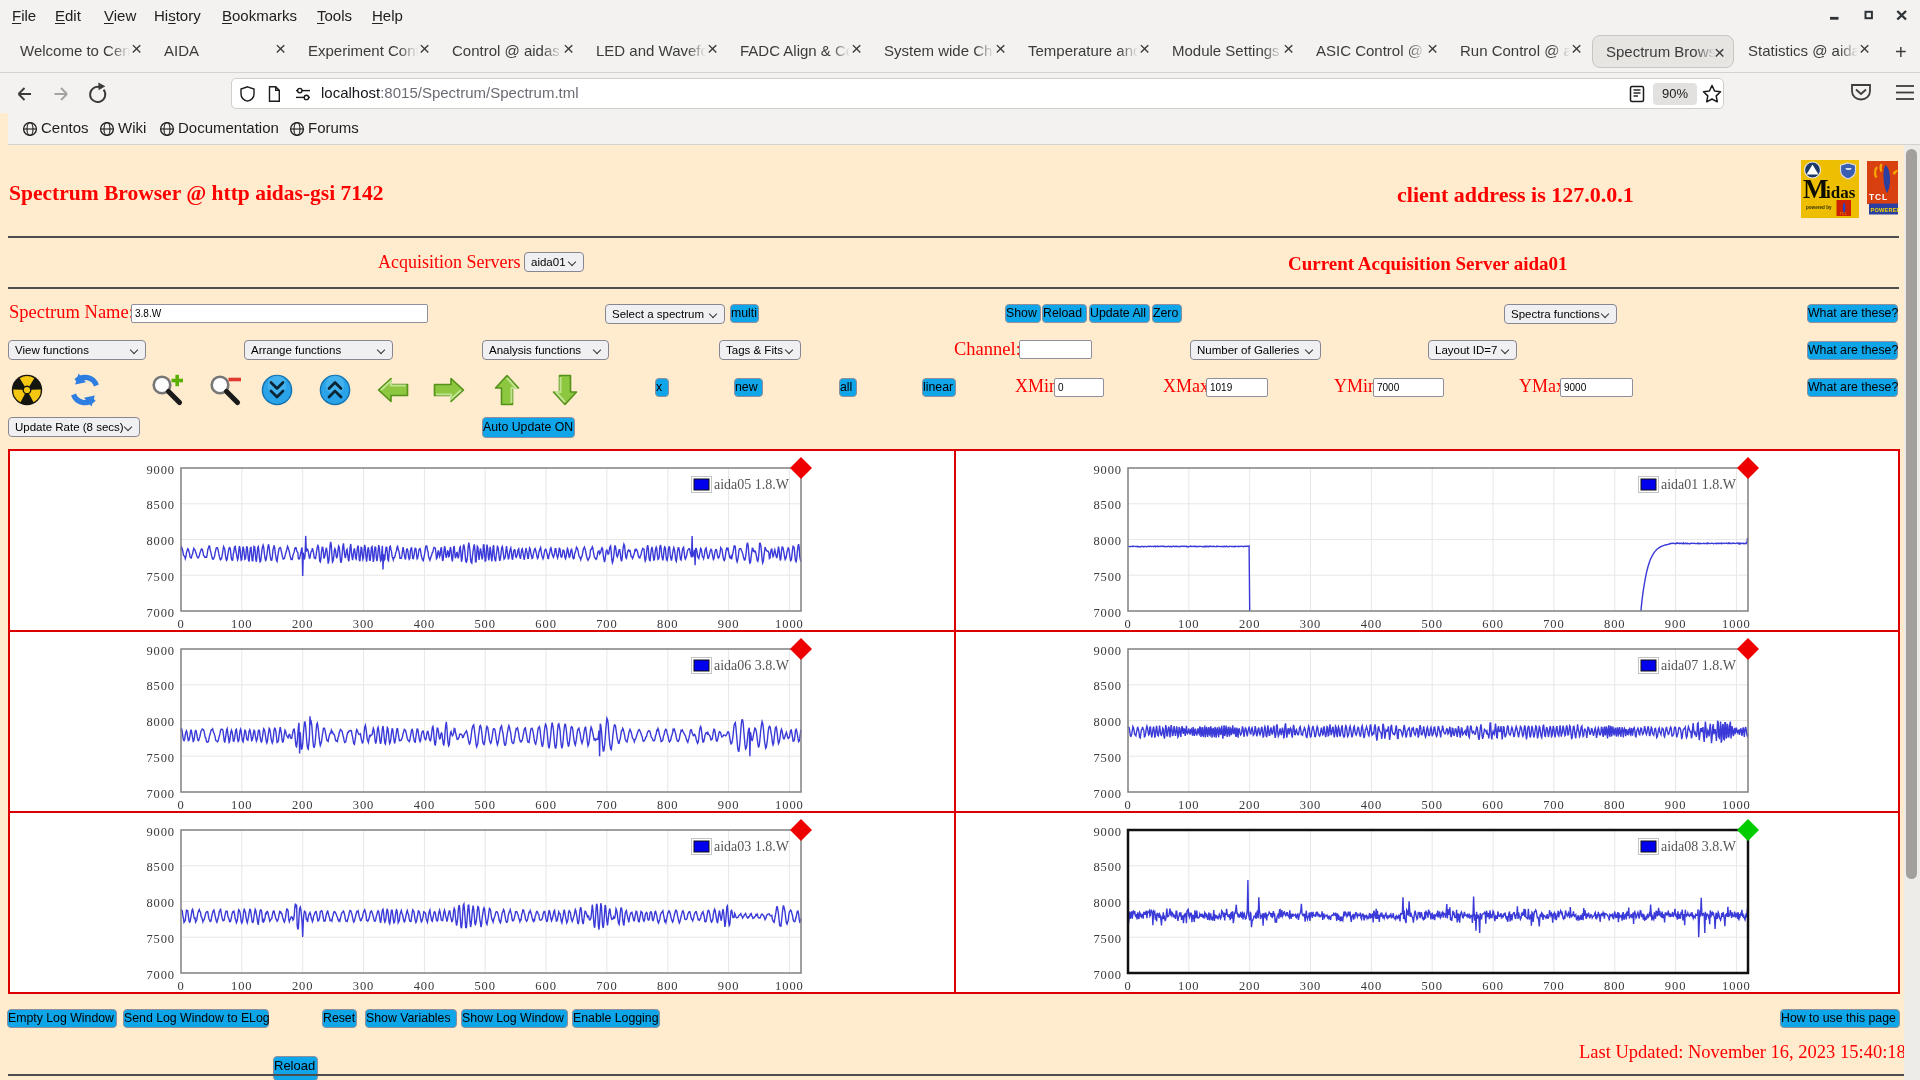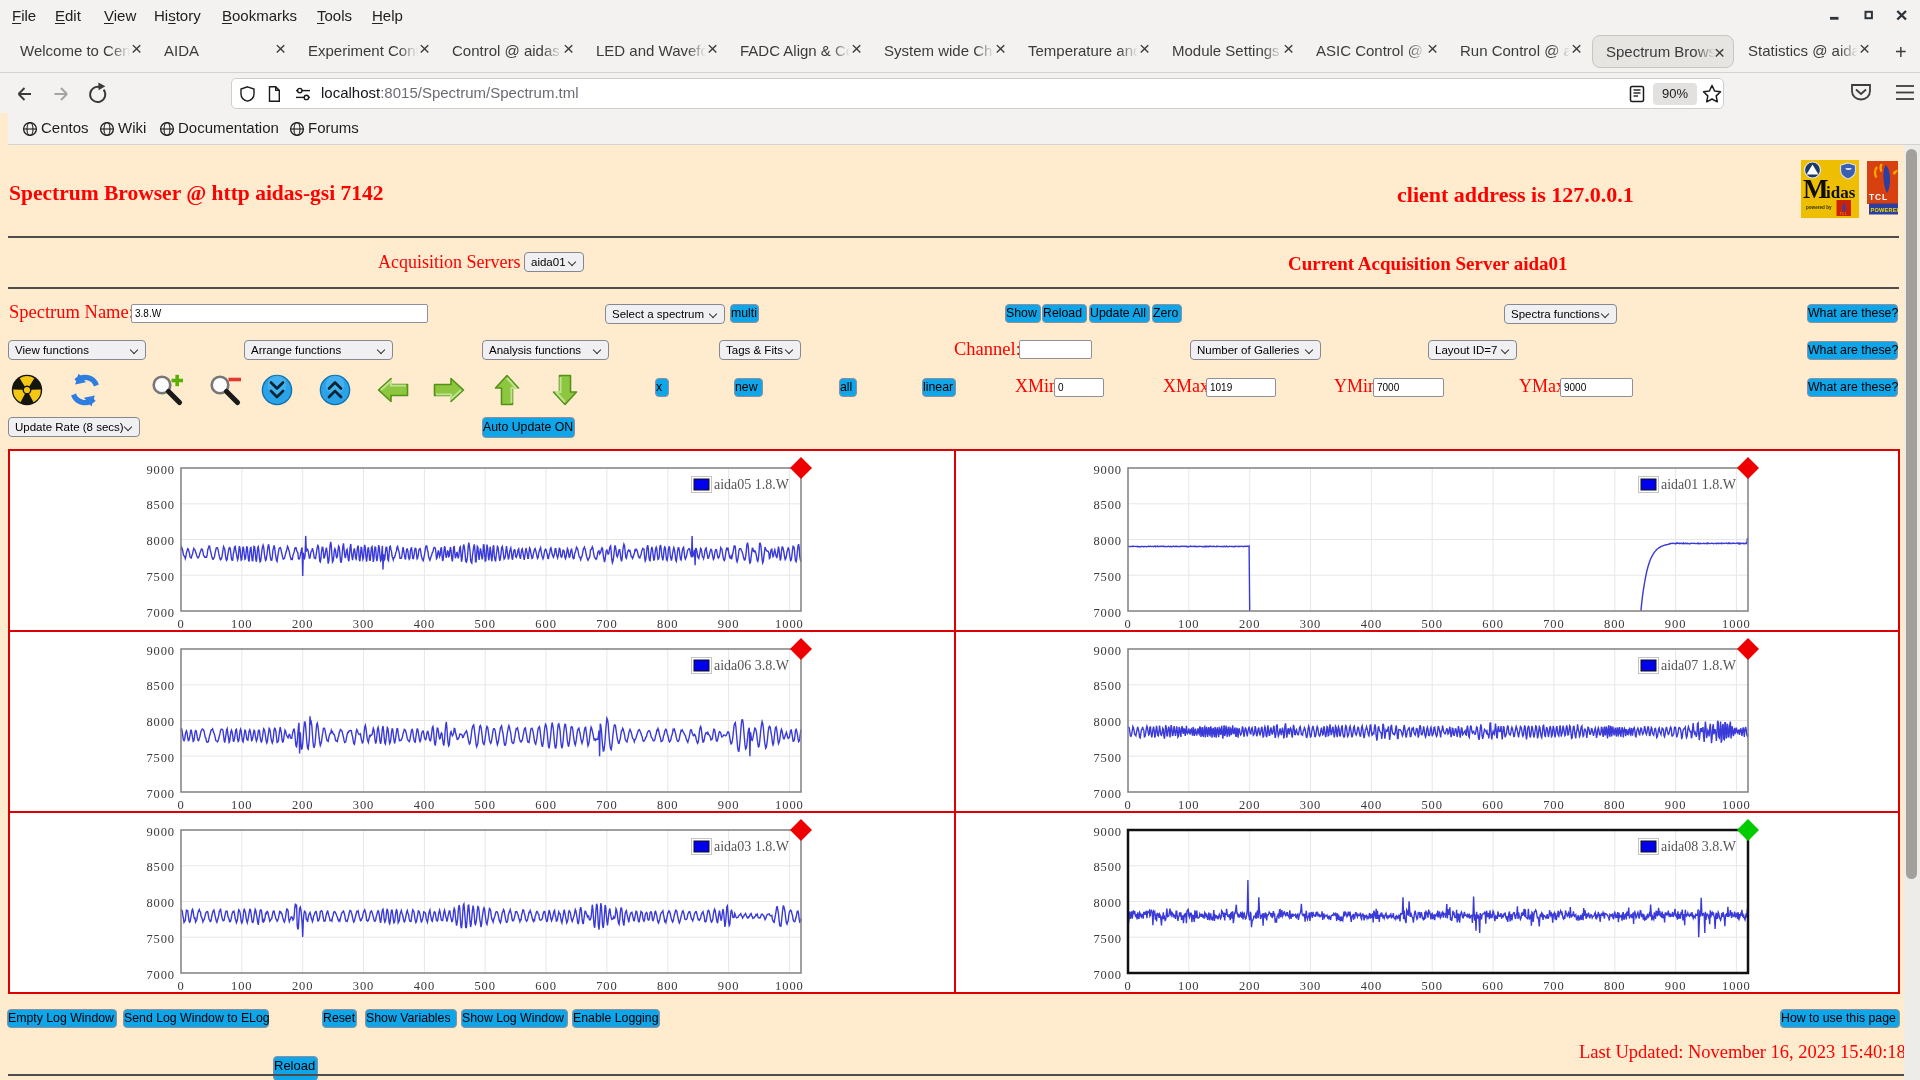--- a/index.html
+++ b/index.html
@@ -305,21 +305,21 @@
           <path d="M5 17 L15 8 L15 12.5 L30 12.5" fill="none" stroke="#c6e69a" stroke-width="2" opacity="0.9"></path>
         </g>
       </svg>
     <span class="btn" style="left:655px;top:378px;width:14px">x</span>
     <span class="btn" style="left:734px;top:378px;width:29px">new</span>
     <span class="btn" style="left:839px;top:378px;width:18px">all</span>
     <span class="btn" style="left:922px;top:378px;width:34px">linear</span>
     <div class="abs redserif" style="left:1015px;top:376px;font-size:18px">XMin</div>
     <input class="c" style="left: 1054px; top: 378px; width: 50px;" value="0">
     <div class="abs redserif" style="left:1163px;top:376px;font-size:18px">XMax</div>
-    <input class="c" style="left: 1206px; top: 378px; width: 70px;" value="1019">
+    <input class="c" style="left: 1206px; top: 378px; width: 62px;" value="1019">
     <div class="abs redserif" style="left:1334px;top:376px;font-size:18px">YMin</div>
     <input class="c" style="left: 1373px; top: 378px; width: 71px;" value="7000">
     <div class="abs redserif" style="left:1519px;top:376px;font-size:18px">YMax</div>
     <input class="c" style="left: 1560px; top: 378px; width: 73px;" value="9000">
     <span class="btn" style="left:1807px;top:378px;width:91px">What are these?</span>
 
     <span class="sel" style="left:8px;top:417px;width:132px;font-size:11.5px">Update Rate (8 secs)</span>
     <span class="btn" style="left:482px;top:417px;width:93px;height:21px;line-height:19px">Auto Update ON</span>
 
     <div class="abs" style="left:8px;top:449px;width:1892px;height:545px;background:#dd0000"></div>

